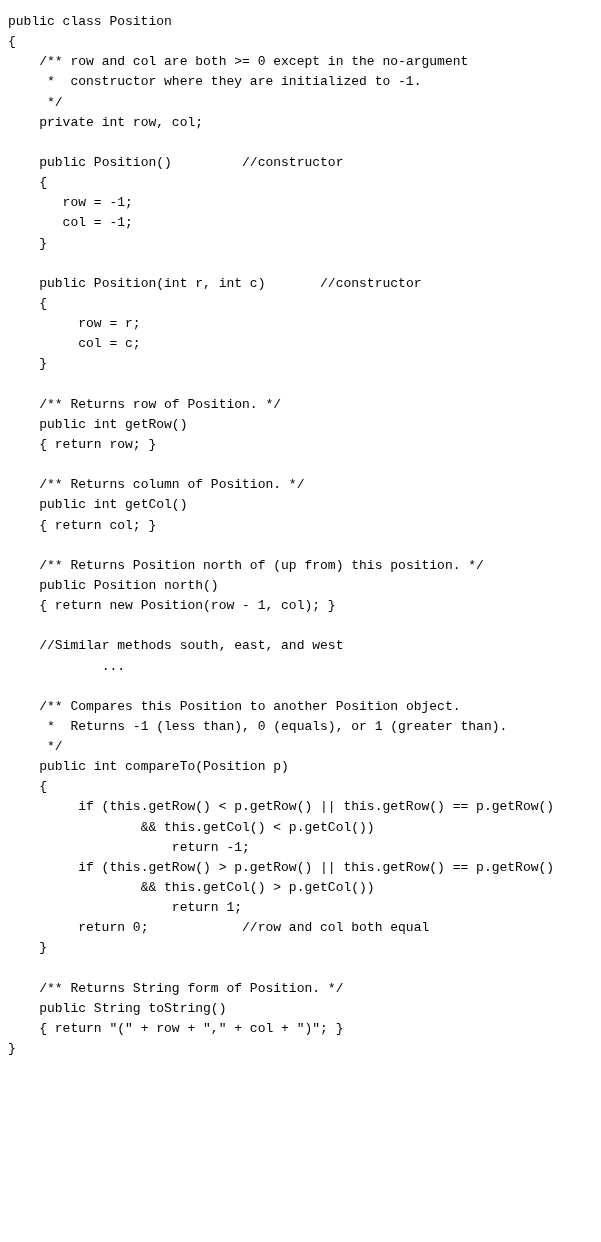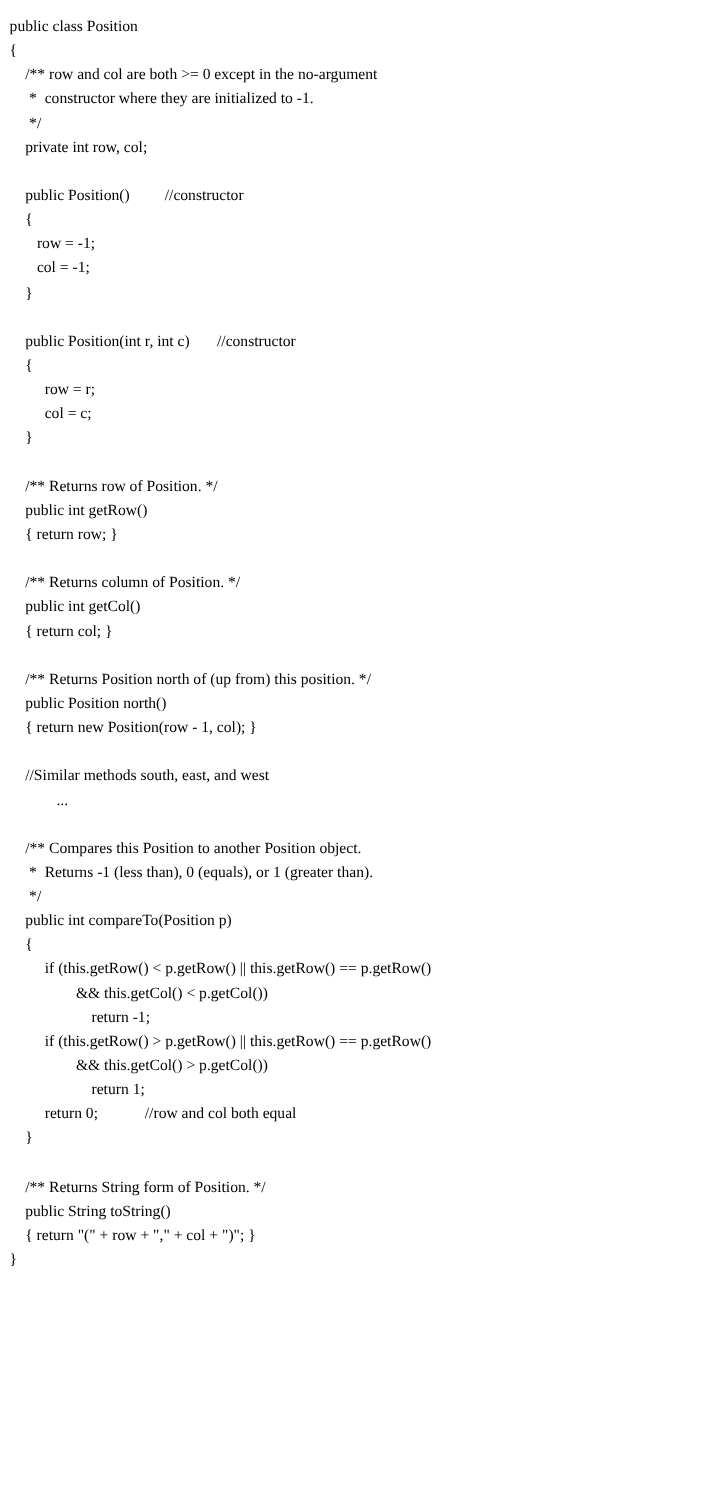--- a/index.html
+++ b/index.html
@@ -16,21 +16,21 @@
       color: #000000;
       width: 601px;
       min-height: 1242px;
       padding: 8px 0 8px 8px;
       overflow-x: hidden;
     }
 
     pre {
       white-space: pre-wrap;
       word-break: break-all;
-      font-family: Liberation Serif, serif;
+      font-family: Liberation Mono, monospace;
       font-size: 13px;
       line-height: 1.55;
       color: #000000;
     }
 
     .code-block {
       padding: 4px 0;
     }
   </style>
 </head>

